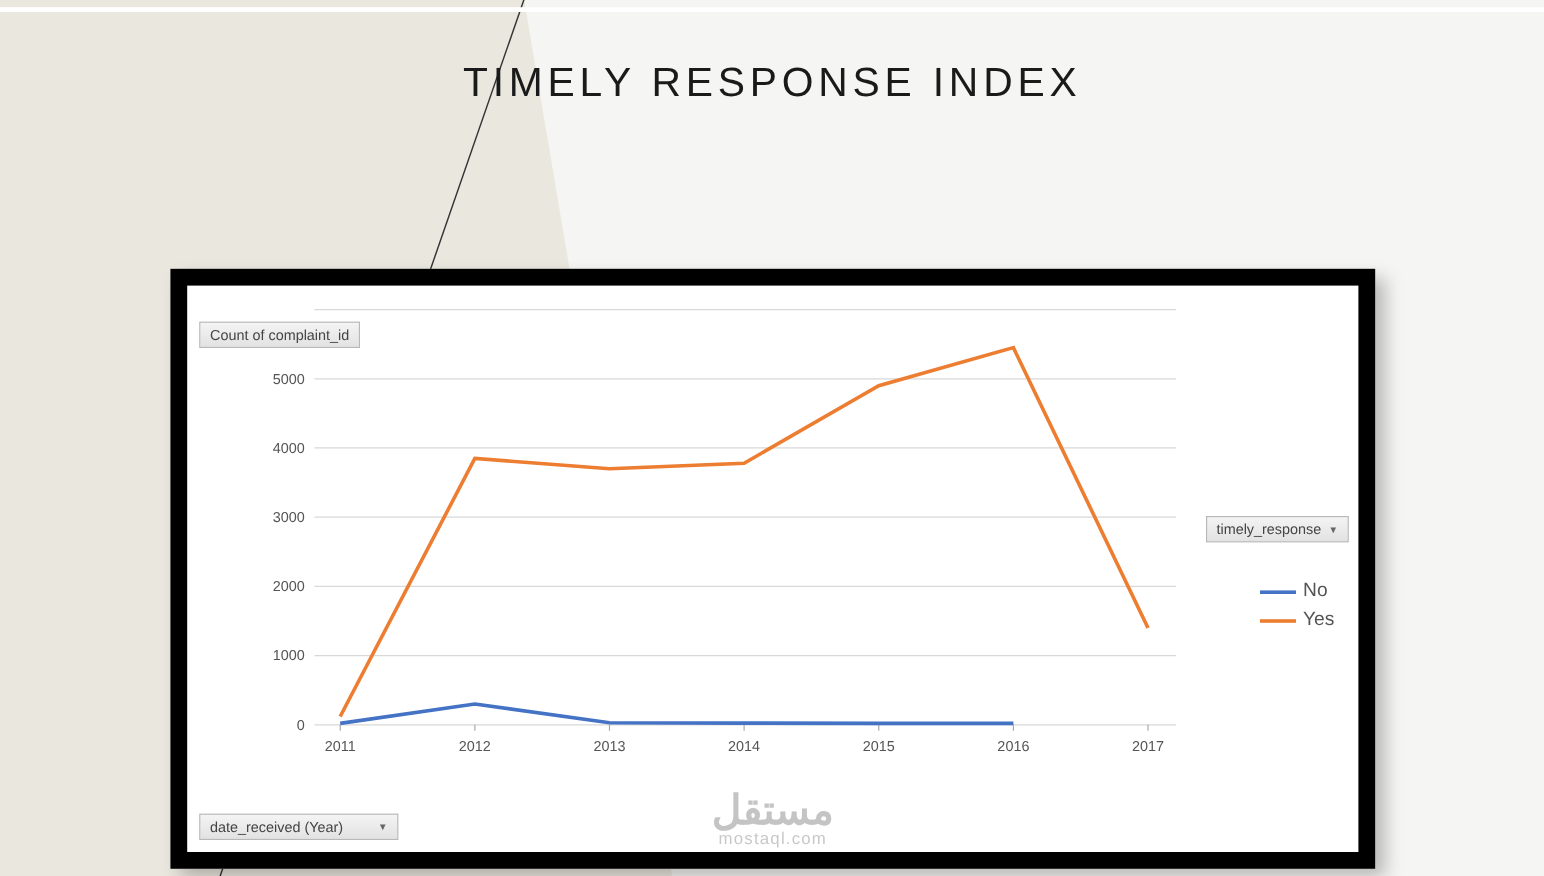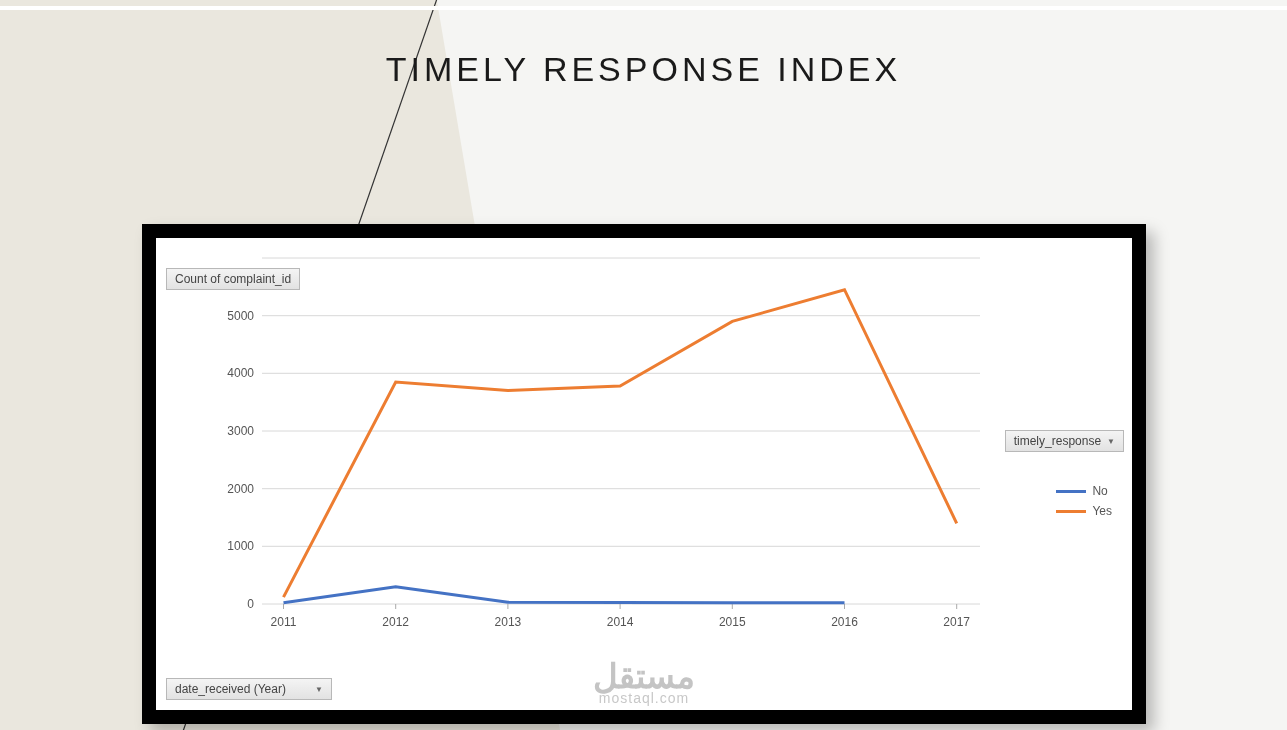--- a/index.html
+++ b/index.html
@@ -73,21 +73,21 @@
   .plot {
     position: absolute;
     left: 56px; top: 10px;
     width: 778px; height: 390px;
   }
   .plot svg { width: 100%; height: 100%; }
   .axis-tick { fill: #555; font-size: 12px; }
   .legend {
     position: absolute;
     right: 20px; top: 240px;
-    font-size: 12px;
+    font-size: 16px;
     color: #555;
   }
   .legend-row { display: flex; align-items: center; gap: 6px; margin: 6px 0; }
   .legend-swatch { width: 30px; height: 3px; }
   .sw-no { background:#4472c4; }
   .sw-yes { background:#ed7d31; }
   .watermark {
     position: absolute;
     left: 50%; transform: translateX(-50%);
     bottom: 4px;

